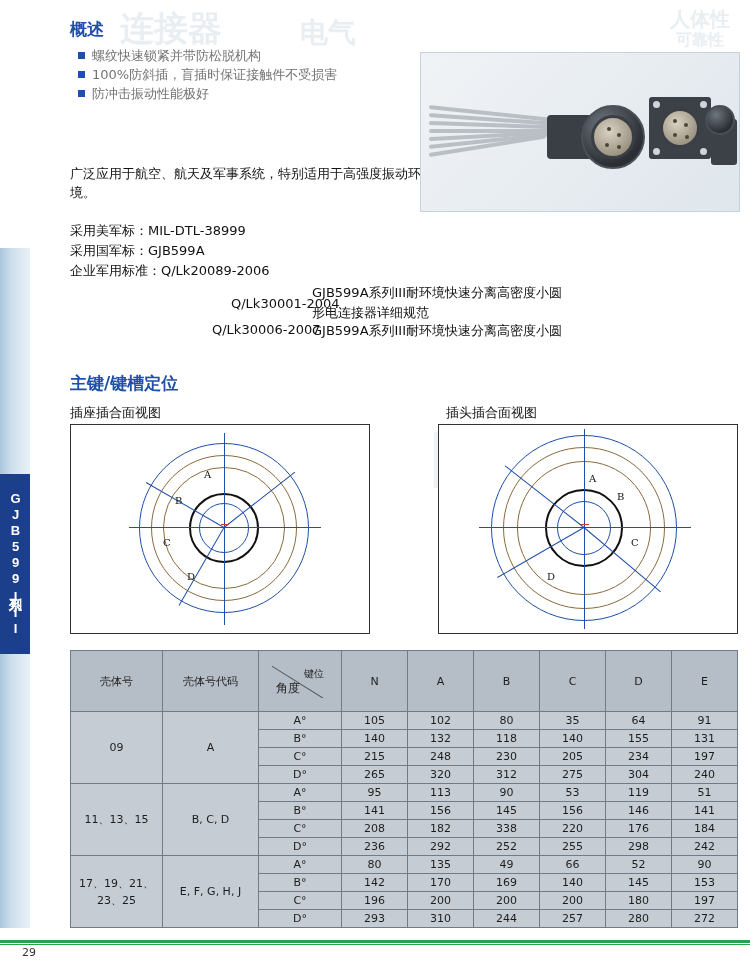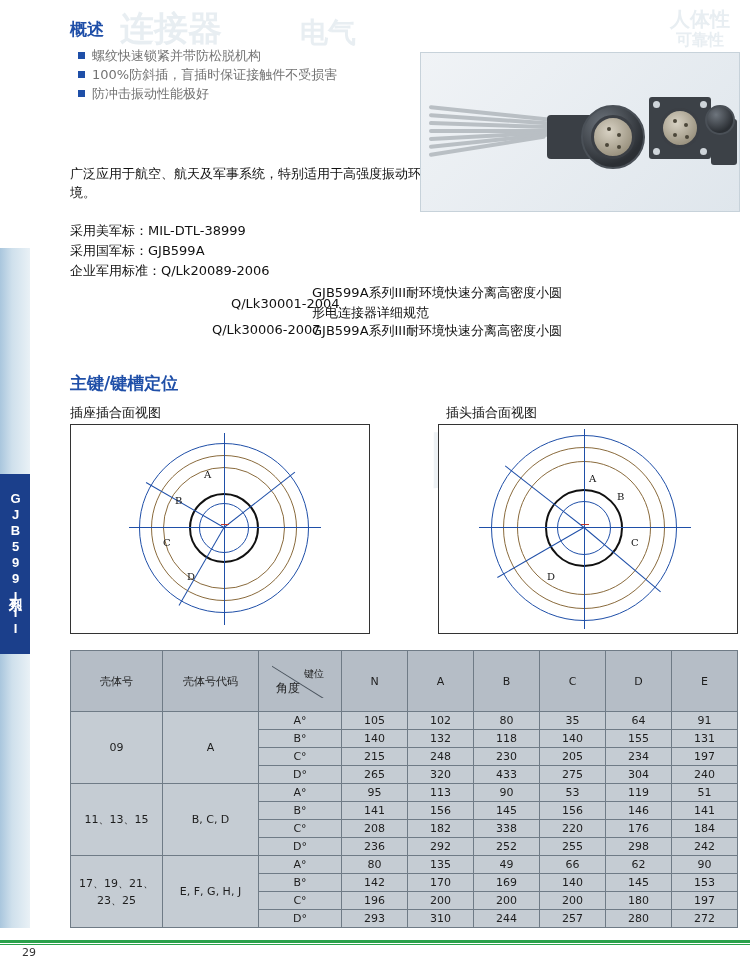--- a/index.html
+++ b/index.html
@@ -447,21 +447,21 @@
           <td>248</td>
           <td>230</td>
           <td>205</td>
           <td>234</td>
           <td>197</td>
         </tr>
         <tr>
           <td>D°</td>
           <td>265</td>
           <td>320</td>
-          <td>433</td>
+          <td>312</td>
           <td>275</td>
           <td>304</td>
           <td>240</td>
         </tr>
 
         <tr>
           <td class="group" rowspan="4">11、13、15</td>
           <td class="group" rowspan="4">B, C, D</td>
           <td>A°</td>
           <td>95</td>
@@ -500,21 +500,21 @@
         </tr>
 
         <tr>
           <td class="group" rowspan="4">17、19、21、23、25</td>
           <td class="group" rowspan="4">E, F, G, H, J</td>
           <td>A°</td>
           <td>80</td>
           <td>135</td>
           <td>49</td>
           <td>66</td>
-          <td>62</td>
+          <td>52</td>
           <td>90</td>
         </tr>
         <tr>
           <td>B°</td>
           <td>142</td>
           <td>170</td>
           <td>169</td>
           <td>140</td>
           <td>145</td>
           <td>153</td>

